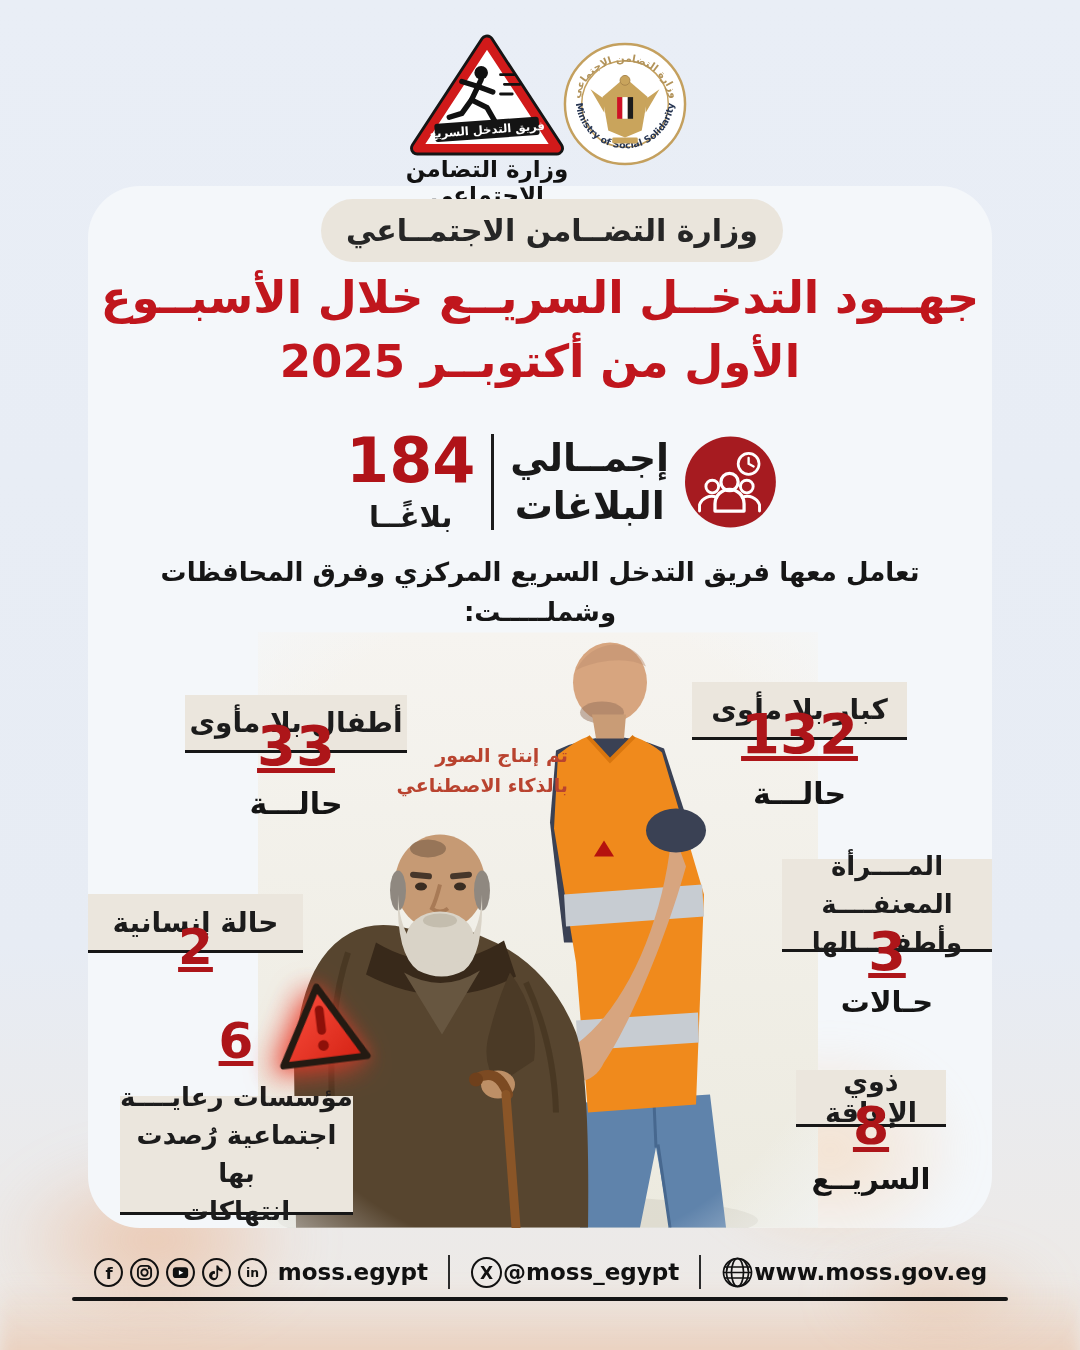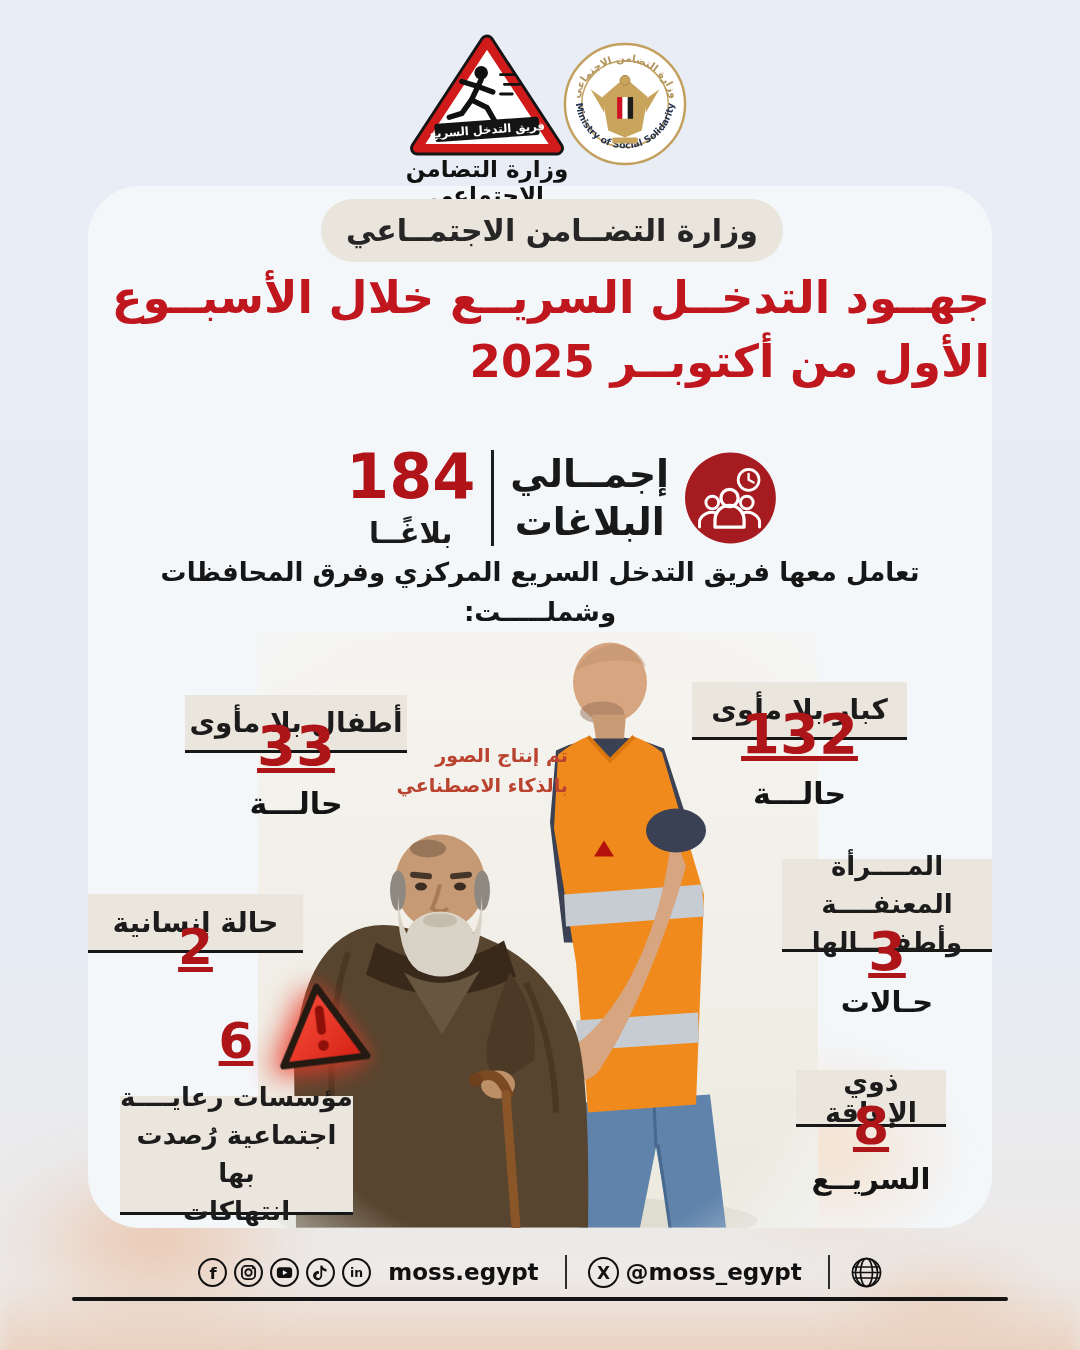--- a/index.html
+++ b/index.html
@@ -13,25 +13,25 @@
   .card{
     position:absolute;left:88px;top:186px;width:904px;height:1042px;
     background:#f4f7fa;border-radius:52px;
   }
   .banner-pill{
     position:absolute;left:321px;top:199px;width:462px;height:63px;border-radius:32px;
     background:#eae5dc;display:flex;align-items:center;justify-content:center;
     color:#262626;font-size:30px;font-weight:700;z-index:3;
   }
   .headline{
-    position:absolute;left:90px;top:266px;width:900px;
+    position:absolute;left:90px;top:266px;width:900px;text-align:center;
     color:#c0161d;font-weight:700;font-size:45px;line-height:64px;z-index:3;white-space:nowrap;
   }
   .totals{
-    position:absolute;left:346px;top:440px;width:430px;height:116px;z-index:3;
+    position:absolute;left:346px;top:424px;width:430px;height:116px;z-index:3;
     display:flex;align-items:center;justify-content:center;gap:16px;
   }
   .totals .value-col{text-align:center;}
   .totals .value{color:#b01318;font-size:62px;font-weight:700;line-height:1;}
   .totals .unit{color:#1a1a1a;font-size:29px;font-weight:700;margin-top:8px;}
   .totals .vdiv{width:3px;height:96px;background:#1c1c1c;}
   .totals .label-col{text-align:center;color:#191919;font-size:38px;font-weight:700;line-height:48px;}
   .intro{
     position:absolute;left:90px;top:552px;width:900px;text-align:center;z-index:3;
     color:#161616;font-size:26px;font-weight:700;line-height:40px;
@@ -51,21 +51,21 @@
   .warning{position:absolute;left:272px;top:980px;width:98px;height:90px;z-index:4;
     transform:rotate(-7deg);
     filter:drop-shadow(-9px 4px 14px rgba(235,58,40,.75)) drop-shadow(0 0 7px rgba(235,58,40,.45));}
   .footer-row{
     position:absolute;left:0;top:1250px;width:1080px;height:44px;z-index:2;
     display:flex;align-items:center;justify-content:center;color:#111;
     font-size:23px;font-weight:700;
   }
   .footer-row .fico{display:block;}
   .footer-row .grp{display:flex;align-items:center;gap:5px;margin-right:10px;}
-  .footer-row .txt{margin:0 6px;}
+  .footer-row .txt{margin:0 0;}
   .footer-row .sep{width:2px;height:34px;background:#2c2c2c;margin:0 20px;}
   .footer-line{position:absolute;left:72px;top:1297px;width:936px;height:4px;background:#141414;border-radius:2px;z-index:2;}
   .team-badge{position:absolute;left:352px;top:34px;width:270px;text-align:center;z-index:3;}
   .team-badge .cap{margin-top:0;color:#121212;font-size:23px;font-weight:700;}
   .seal{position:absolute;left:561px;top:38px;width:128px;height:132px;z-index:3;}
 </style>
 </head>
 <body>
 
 <div class="page">
@@ -304,16 +304,17 @@
     <span class="txt">@moss_egypt</span>
     <span class="sep"></span>
     <svg class="fico" width="33" height="33" viewBox="0 0 33 33">
       <g stroke="#111" stroke-width="1.7" fill="none">
         <circle cx="16.5" cy="16.5" r="14"></circle>
         <ellipse cx="16.5" cy="16.5" rx="6" ry="14"></ellipse>
         <ellipse cx="16.5" cy="16.5" rx="11" ry="14"></ellipse>
         <path d="M3.5 11 h26 M2.5 16.5 h28 M3.5 22 h26"></path>
       </g>
     </svg>
+    <span class="txt">www.moss.gov.eg</span>
   </div>
   <div class="footer-line"></div>
 
 </div>
 
 </body></html>

